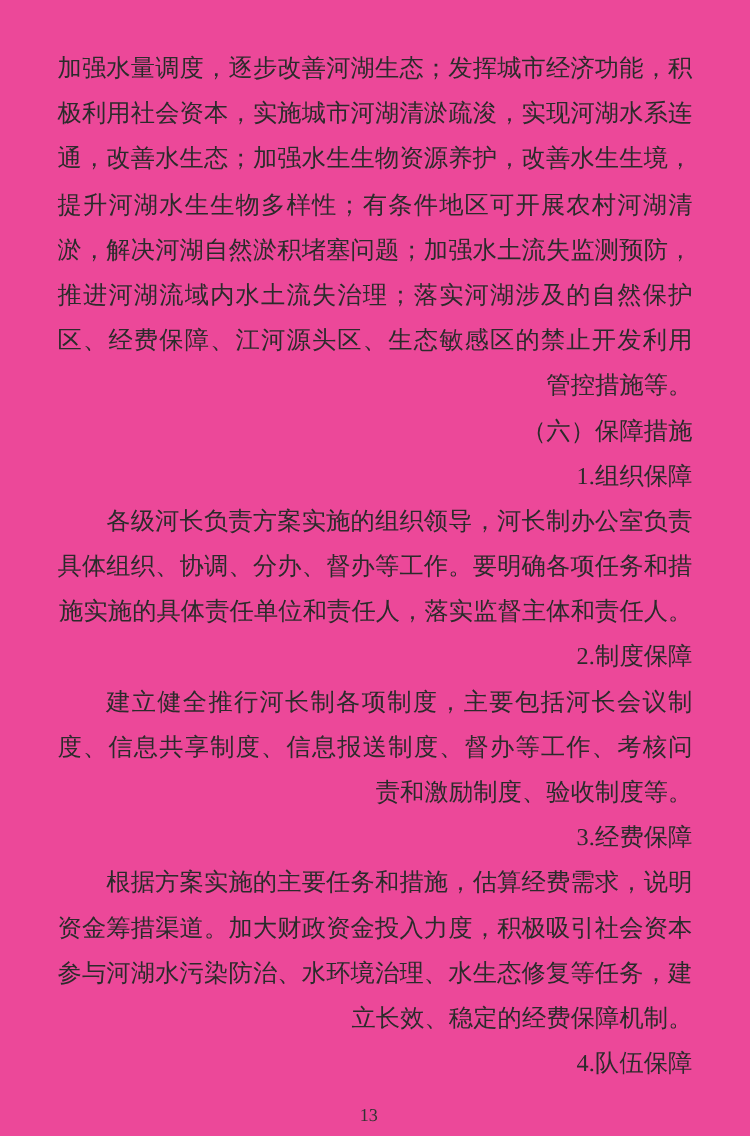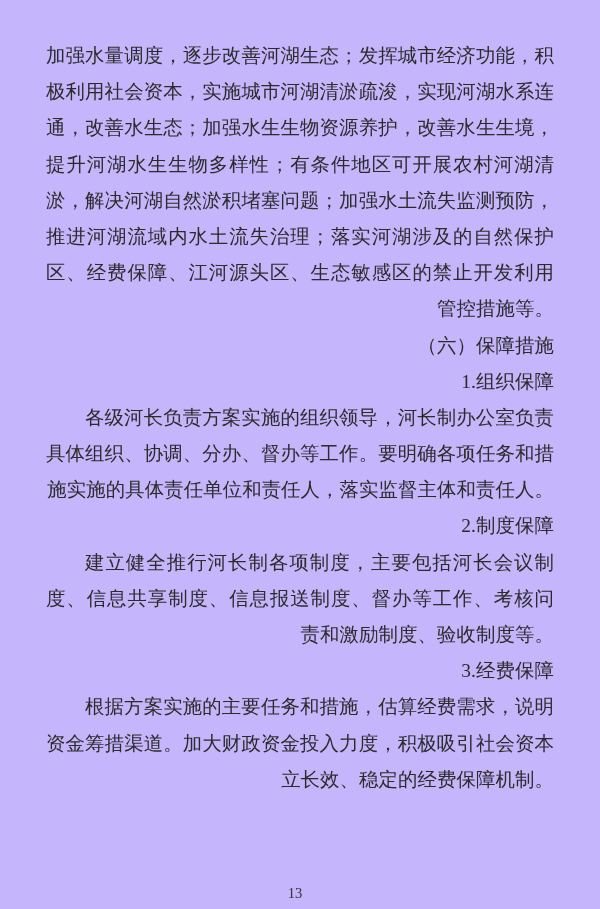--- a/index.html
+++ b/index.html
@@ -4,21 +4,21 @@
 <style>
   html, body {
     margin: 0;
     padding: 0;
     background: #ffffff;
   }
   .page {
     position: relative;
     width: 600px;
     height: 909px;
-    background: #c4b5fd;
+    background: #ec4899;
     overflow: hidden;
     font-family: "Liberation Serif", "DejaVu Serif", serif;
     color: #2b2b2b;
   }
   .text-body {
     position: absolute;
     top: 38px;
     left: 46px;
     right: 46px;
     font-size: 19.4px;
@@ -91,17 +91,21 @@
         <div class="line justify indent">建立健全推行河长制各项制度，主要包括河长会议制</div>
         <div class="line justify">度、信息共享制度、信息报送制度、督办等工作、考核问</div>
         <div class="line">责和激励制度、验收制度等。</div>
       </div>
       <div class="block">
         <div class="line indent">3.经费保障</div>
       </div>
       <div class="block">
         <div class="line justify indent">根据方案实施的主要任务和措施，估算经费需求，说明</div>
         <div class="line justify">资金筹措渠道。加大财政资金投入力度，积极吸引社会资本</div>
+        <div class="line justify">参与河湖水污染防治、水环境治理、水生态修复等任务，建</div>
         <div class="line">立长效、稳定的经费保障机制。</div>
+      </div>
+      <div class="block">
+        <div class="line indent">4.队伍保障</div>
       </div>
     </div>
   <div class="page-number">13</div>
 </div>
 
 </body></html>

